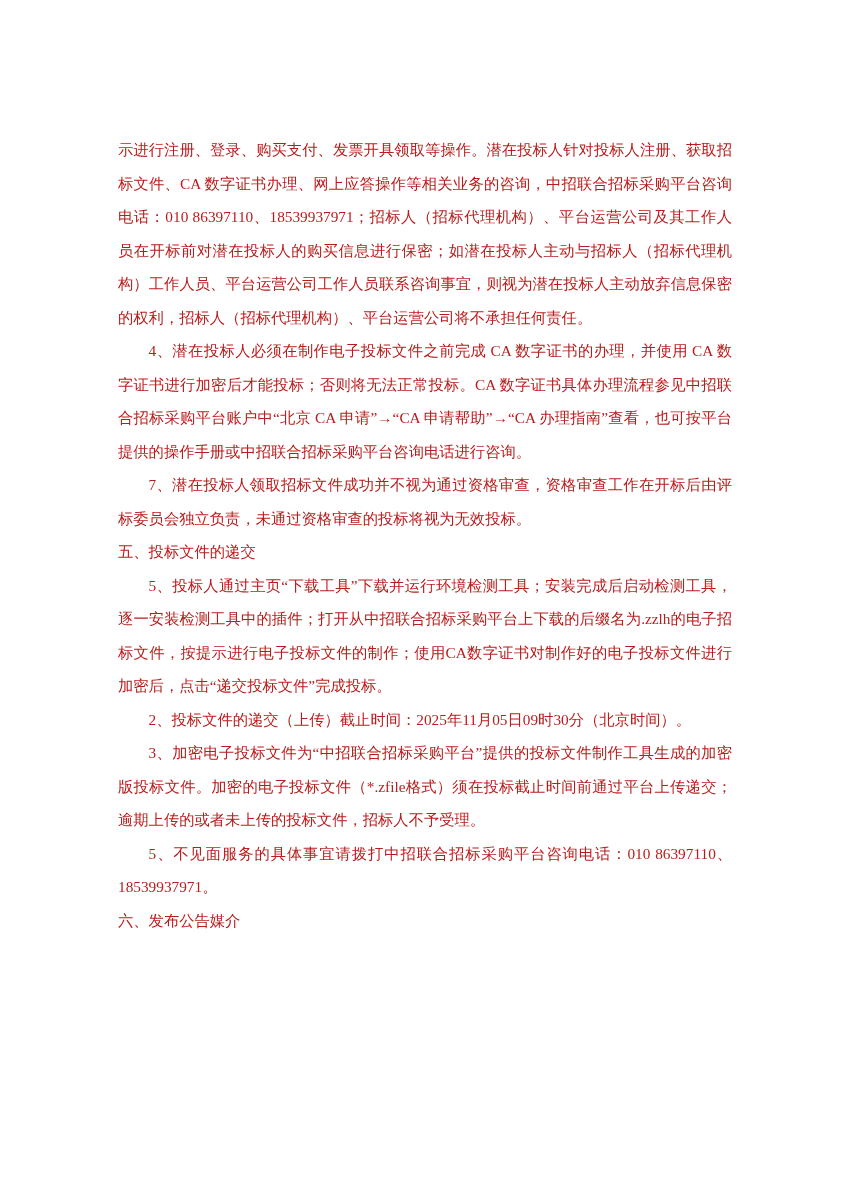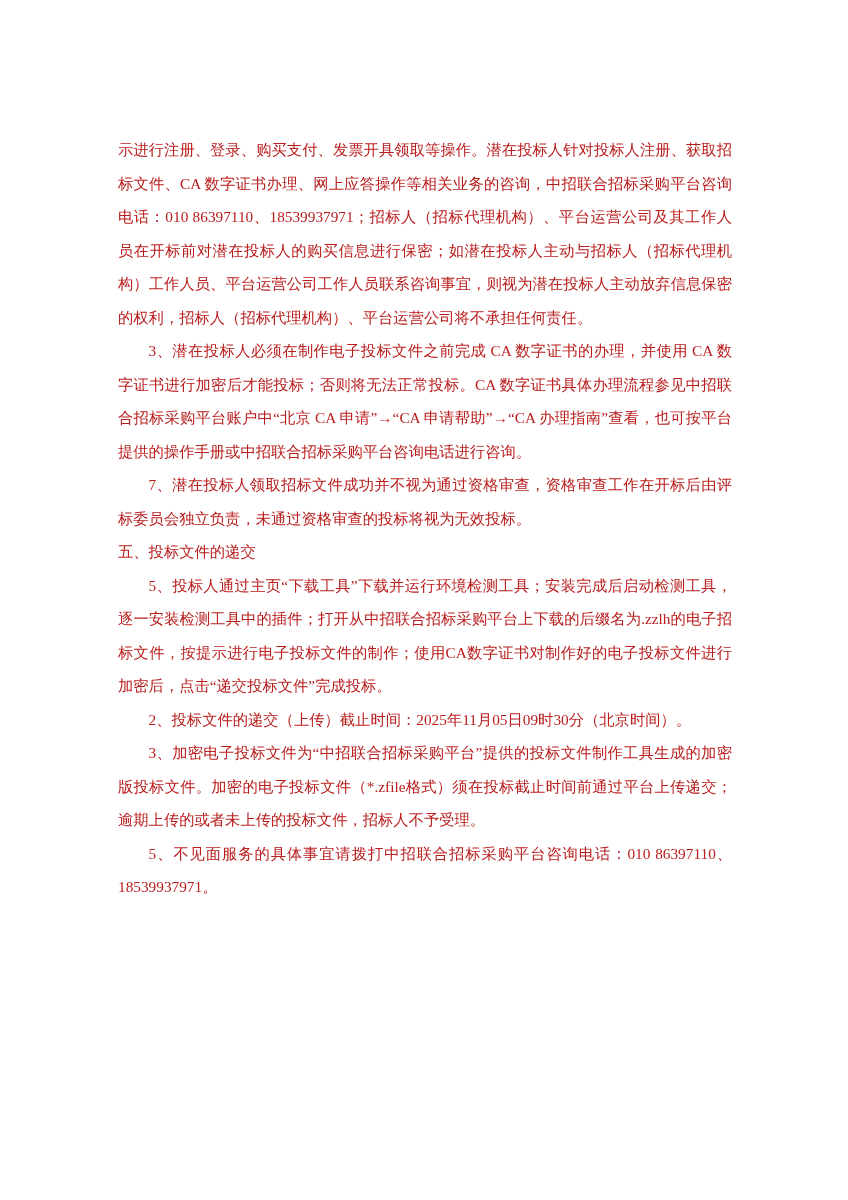--- a/index.html
+++ b/index.html
@@ -38,21 +38,22 @@
     font-weight: normal;
     text-indent: 0;
   }
 </style>
 </head>
 <body>
 
 <div class="page">
   <div class="text-block">
       <p class="">示进行注册、登录、购买支付、发票开具领取等操作。潜在投标人针对投标人注册、获取招标文件、CA 数字证书办理、网上应答操作等相关业务的咨询，中招联合招标采购平台咨询电话：010 86397110、18539937971；招标人（招标代理机构）、平台运营公司及其工作人员在开标前对潜在投标人的购买信息进行保密；如潜在投标人主动与招标人（招标代理机构）工作人员、平台运营公司工作人员联系咨询事宜，则视为潜在投标人主动放弃信息保密的权利，招标人（招标代理机构）、平台运营公司将不承担任何责任。</p>
-      <p class=" indent">3、潜在投标人必须在制作电子投标文件之前完成 CA 数字证书的办理，并使用 CA 数字证书进行加密后才能投标；否则将无法正常投标。CA 数字证书具体办理流程参见中招联合招标采购平台账户中“北京 CA 申请”→“CA 申请帮助”→“CA 办理指南”查看，也可按平台提供的操作手册或中招联合招标采购平台咨询电话进行咨询。</p>
+      <p class=" indent">4、潜在投标人必须在制作电子投标文件之前完成 CA 数字证书的办理，并使用 CA 数字证书进行加密后才能投标；否则将无法正常投标。CA 数字证书具体办理流程参见中招联合招标采购平台账户中“北京 CA 申请”→“CA 申请帮助”→“CA 办理指南”查看，也可按平台提供的操作手册或中招联合招标采购平台咨询电话进行咨询。</p>
       <p class=" indent">7、潜在投标人领取招标文件成功并不视为通过资格审查，资格审查工作在开标后由评标委员会独立负责，未通过资格审查的投标将视为无效投标。</p>
       <p class="heading">五、投标文件的递交</p>
       <p class=" indent">5、投标人通过主页“下载工具”下载并运行环境检测工具；安装完成后启动检测工具，逐一安装检测工具中的插件；打开从中招联合招标采购平台上下载的后缀名为.zzlh的电子招标文件，按提示进行电子投标文件的制作；使用CA数字证书对制作好的电子投标文件进行加密后，点击“递交投标文件”完成投标。</p>
       <p class=" indent">2、投标文件的递交（上传）截止时间：2025年11月05日09时30分（北京时间）。</p>
       <p class=" indent">3、加密电子投标文件为“中招联合招标采购平台”提供的投标文件制作工具生成的加密版投标文件。加密的电子投标文件（*.zfile格式）须在投标截止时间前通过平台上传递交；逾期上传的或者未上传的投标文件，招标人不予受理。</p>
       <p class=" indent">5、不见面服务的具体事宜请拨打中招联合招标采购平台咨询电话：010 86397110、18539937971。</p>
+      <p class="heading">六、发布公告媒介</p>
     </div>
 </div>
 
 </body></html>

